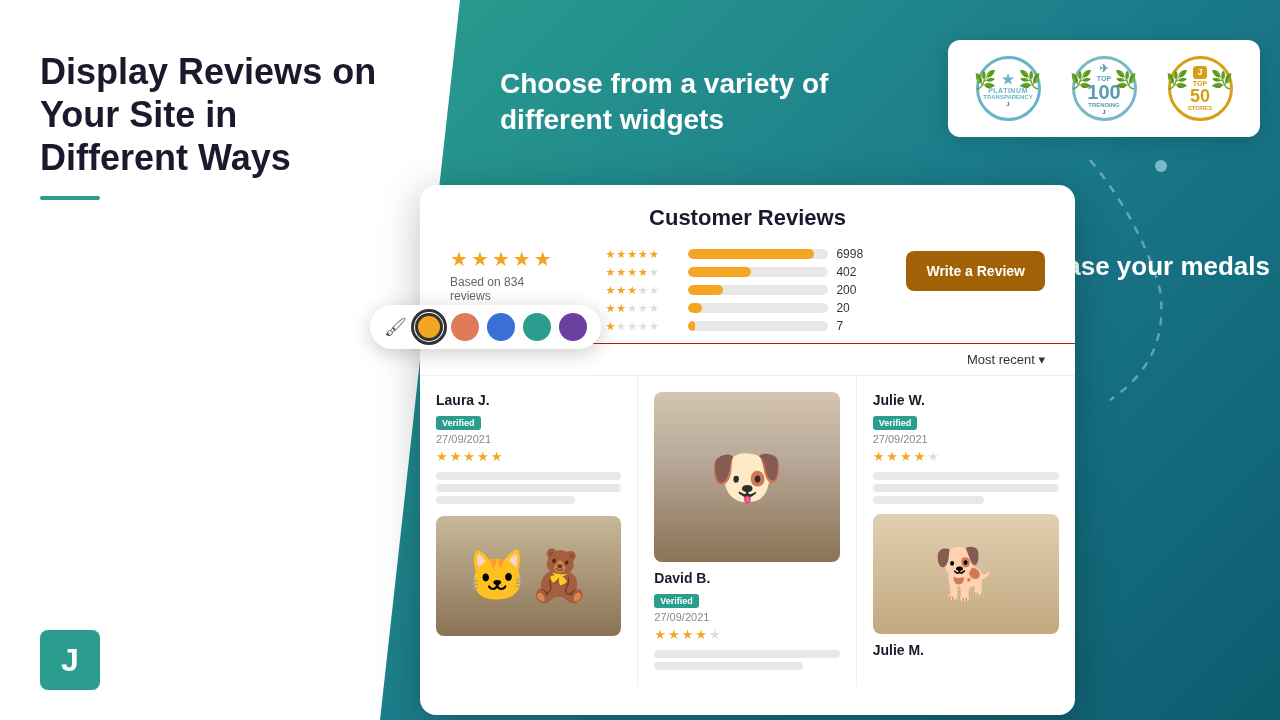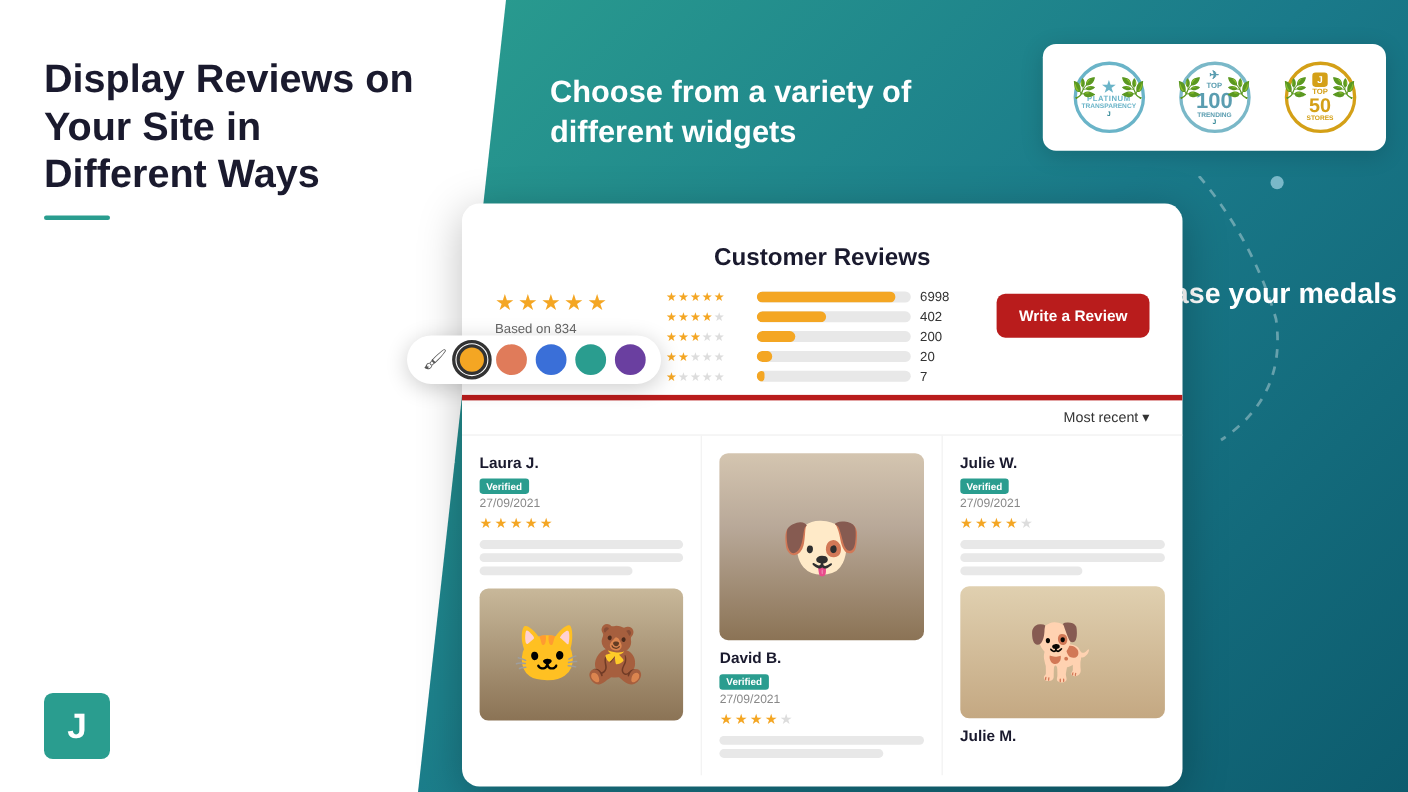--- a/index.html
+++ b/index.html
@@ -196,22 +196,21 @@
       height: 530px;
       background: white;
       border-radius: 16px;
       overflow: hidden;
       box-shadow: 0 8px 40px rgba(0,0,0,0.25);
       z-index: 15;
     }
 
     .card-header {
       padding: 20px 30px 10px;
-      border-bottom: 5px solid #b91c1c;
-      margin-top: 16px;
+      border-bottom: 1px solid #b91c1c;
     }
 
     .card-title {
       font-size: 22px;
       font-weight: 700;
       color: #1a1a2e;
       text-align: center;
       margin-bottom: 16px;
     }
 
@@ -282,21 +281,21 @@
       border-radius: 5px;
     }
 
     .bar-count {
       font-size: 12px;
       color: #333;
       width: 30px;
     }
 
     .write-review-btn {
-      background: #b91c1c;
+      background: #a16207;
       color: white;
       border: none;
       border-radius: 8px;
       padding: 12px 20px;
       font-size: 14px;
       font-weight: 600;
       cursor: pointer;
       white-space: nowrap;
       align-self: flex-start;
       margin-top: 4px;

